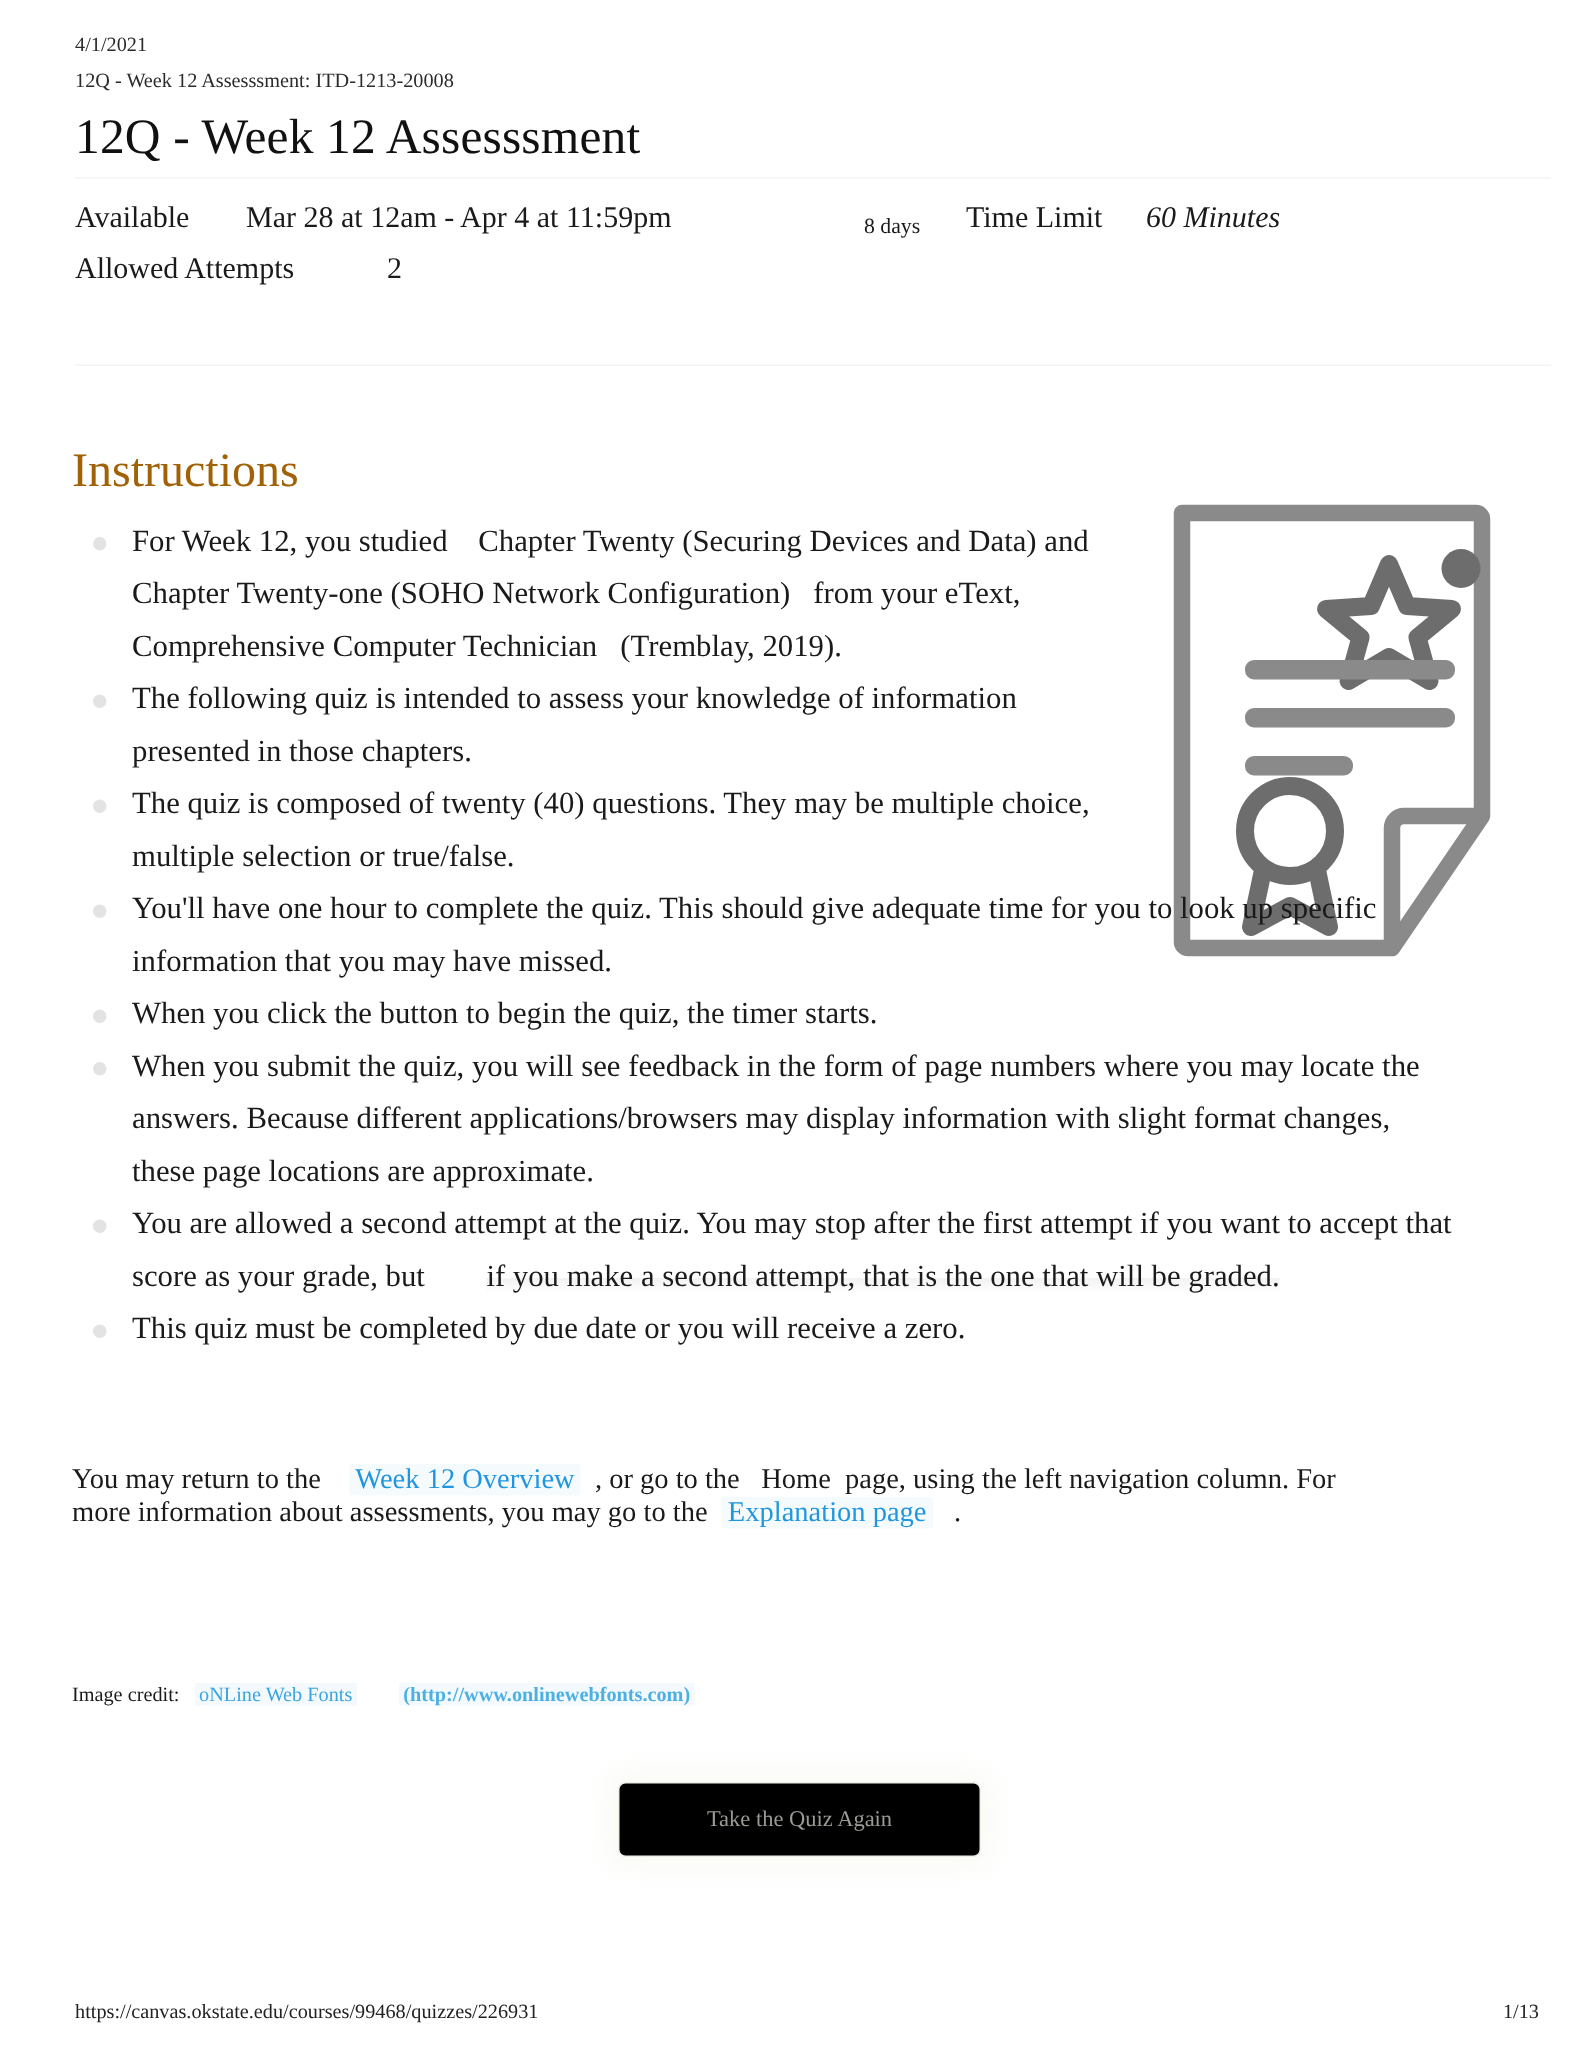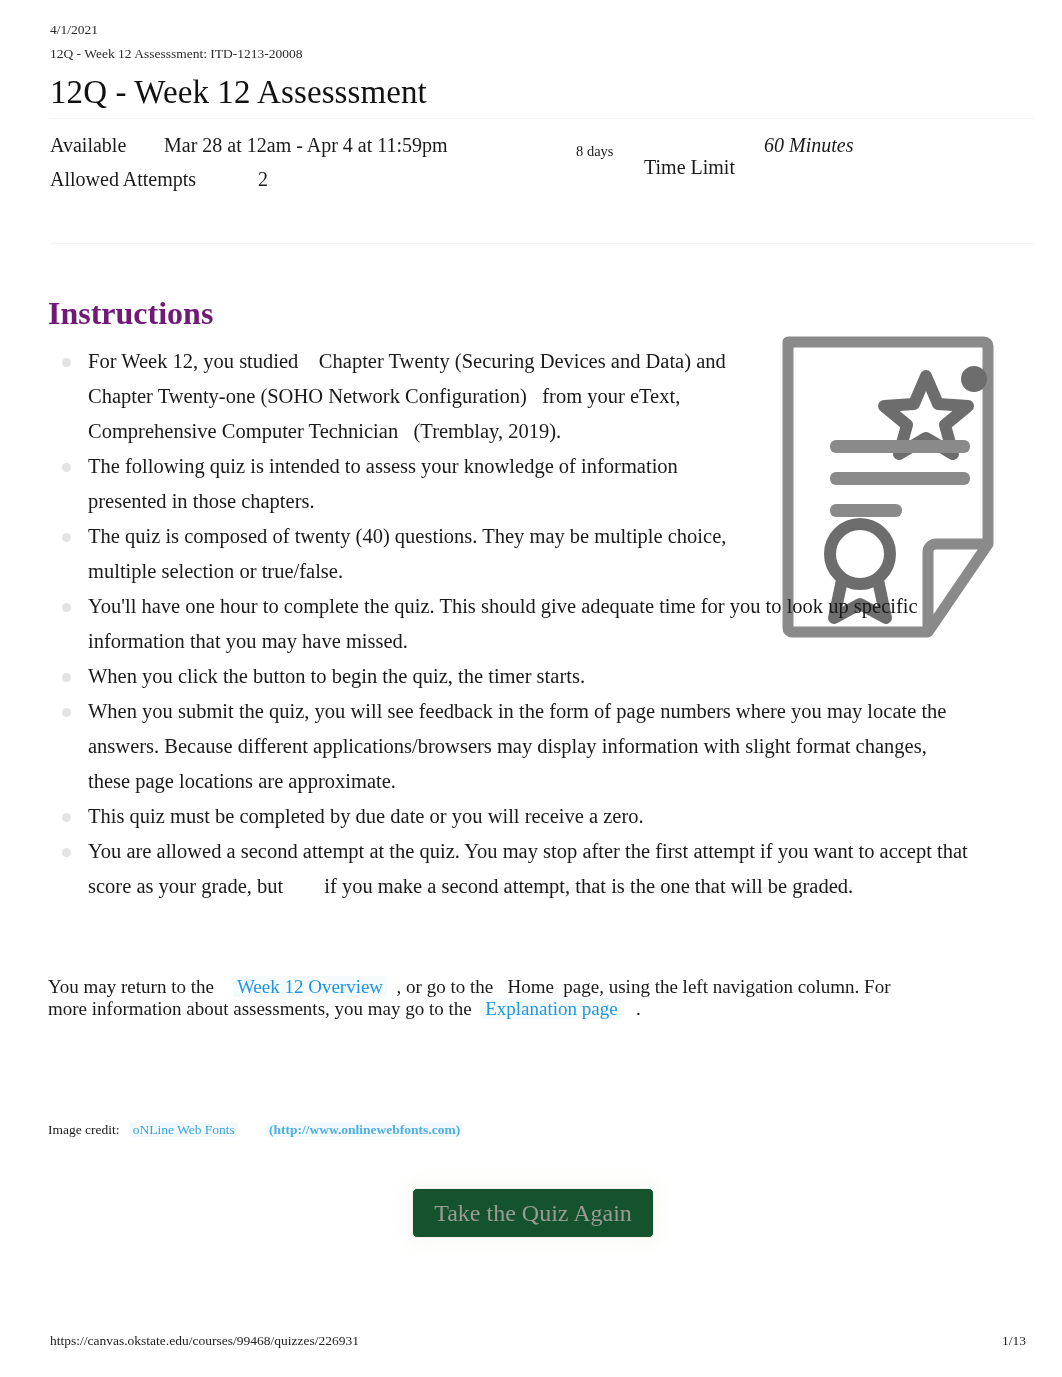--- a/index.html
+++ b/index.html
@@ -94,35 +94,35 @@
   .m-due-value   { left: 54px; }
   .m-points-label{ left: 298px; }
   .m-points-value{ left: 378px; }
   .m-q-label     { left: 478px; }
   .m-q-value     { left: 602px; }
 
   
   .m-avail-label { left: 0; }
   .m-avail-value { left: 114px; }
   .m-days        { left: 478px; top: 6px; }
-  .m-tl-label    { left: 594px; margin-top: 22px; }
+  .m-tl-label    { left: 594px; }
   .m-tl-value    { left: 714px; font-style: italic; }
 
   
   .m-att-label   { left: 0; }
   .m-att-value   { left: 208px; }
 
   
   .instructions-heading {
     position: absolute;
     top: 268px;
     left: 48px;
     font-size: 32px;
-    font-weight: bold;
-    color: #701a75;
+    font-weight: normal;
+    color: #a16207;
   }
 
   .cert-image {
     position: absolute;
     top: 332px;
     left: 778px;
     width: 248px;
     height: 310px;
   }
   .cert-image svg { display: block; width: 100%; height: 100%; }
@@ -207,23 +207,23 @@
 
   
   .quiz-button {
     position: absolute;
     top: 1188px;
     left: 412px;
     width: 240px;
     height: 48px;
     border: 1px solid #efeee9;
     border-radius: 5px;
-    background: #14532d;
+    background: #000000;
     color: #9b9b95;
-    font-size: 24px;
+    font-size: 15px;
     font-family: "Liberation Serif", "DejaVu Serif", serif;
     display: flex;
     align-items: center;
     justify-content: center;
     box-shadow: 0 0 16px 8px rgba(250,249,245,0.9);
     cursor: pointer;
   }
 
   
   .print-footer {
@@ -308,27 +308,27 @@
   <li class="li-narrow">The following quiz is intended to assess your knowledge of information presented in those chapters.</li>
 
   <li class="li-narrow">The quiz is composed of twenty (40) questions. They may be multiple choice, multiple selection or true/false.</li>
 
   <li class="li-wide">You'll have one hour to complete the quiz. This should give adequate time for you to look up specific information that you may have missed.</li>
 
   <li class="li-med">When you click the button to begin the quiz, the timer starts.</li>
 
   <li class="li-wide">When you submit the quiz, you will see feedback in the form of page numbers where you may locate the answers. Because different applications/browsers may display information with slight format changes, these page locations are approximate.</li>
 
-  <li class="li-wide">This quiz must be completed by due date or you will receive a zero.</li>
-
   <li class="li-wide">
     <span>You are allowed a second attempt at the quiz. You may stop after the first attempt if you want to accept that score as your grade, but</span>
     <span>&nbsp;&nbsp;&nbsp;&nbsp;&nbsp;&nbsp; </span>
     <span class="emphasis-hl">if you make a second attempt, that is the one that will be graded.</span>
   </li>
+
+  <li class="li-wide">This quiz must be completed by due date or you will receive a zero.</li>
 
 </ul>
 
 <p class="closing">
   <span>You may return to the</span>
   <span>&nbsp;&nbsp; </span><a class="lnk softbox" href="#">Week 12 Overview</a><span>&nbsp;&nbsp;</span><span>, or go to the</span>
   <span>&nbsp; </span><span>Home</span>
   <span>&nbsp;</span><span>page, using the left navigation column. For more information about assessments, you may go to the</span>
   <span>&nbsp;</span><a class="lnk softbox" href="#">Explanation page</a><span>&nbsp;&nbsp;&nbsp;</span><span>.</span>
 </p>

